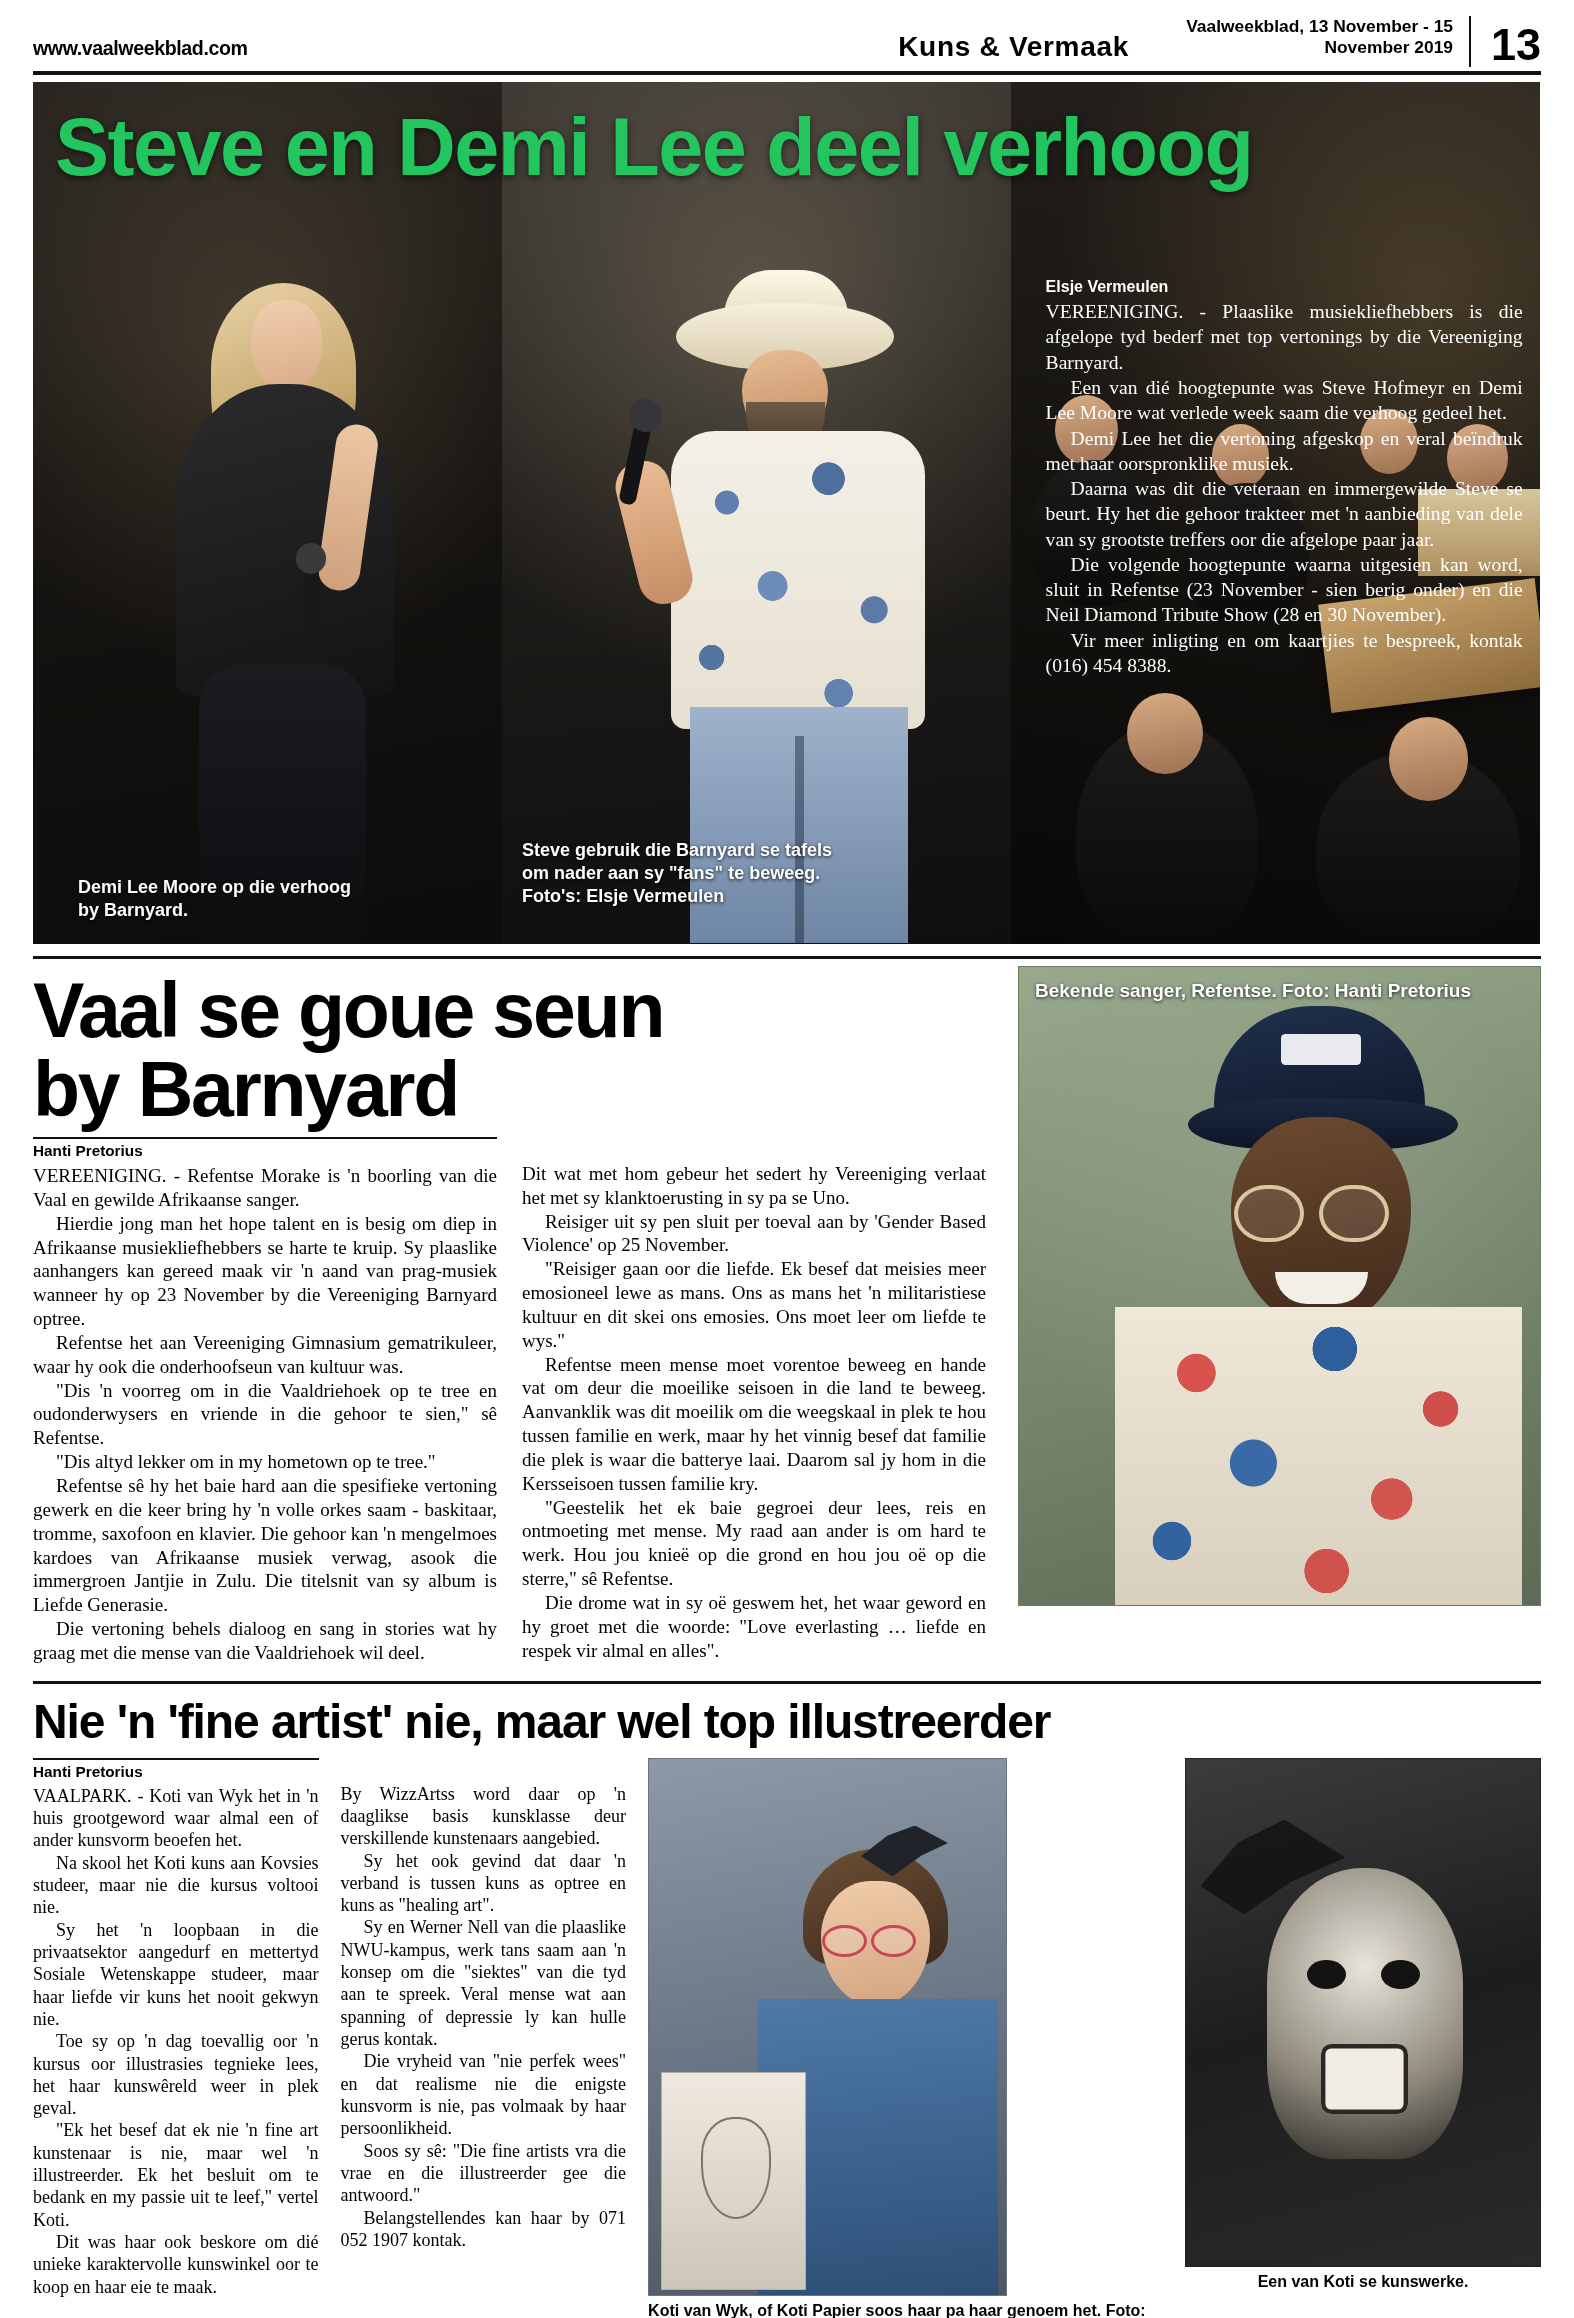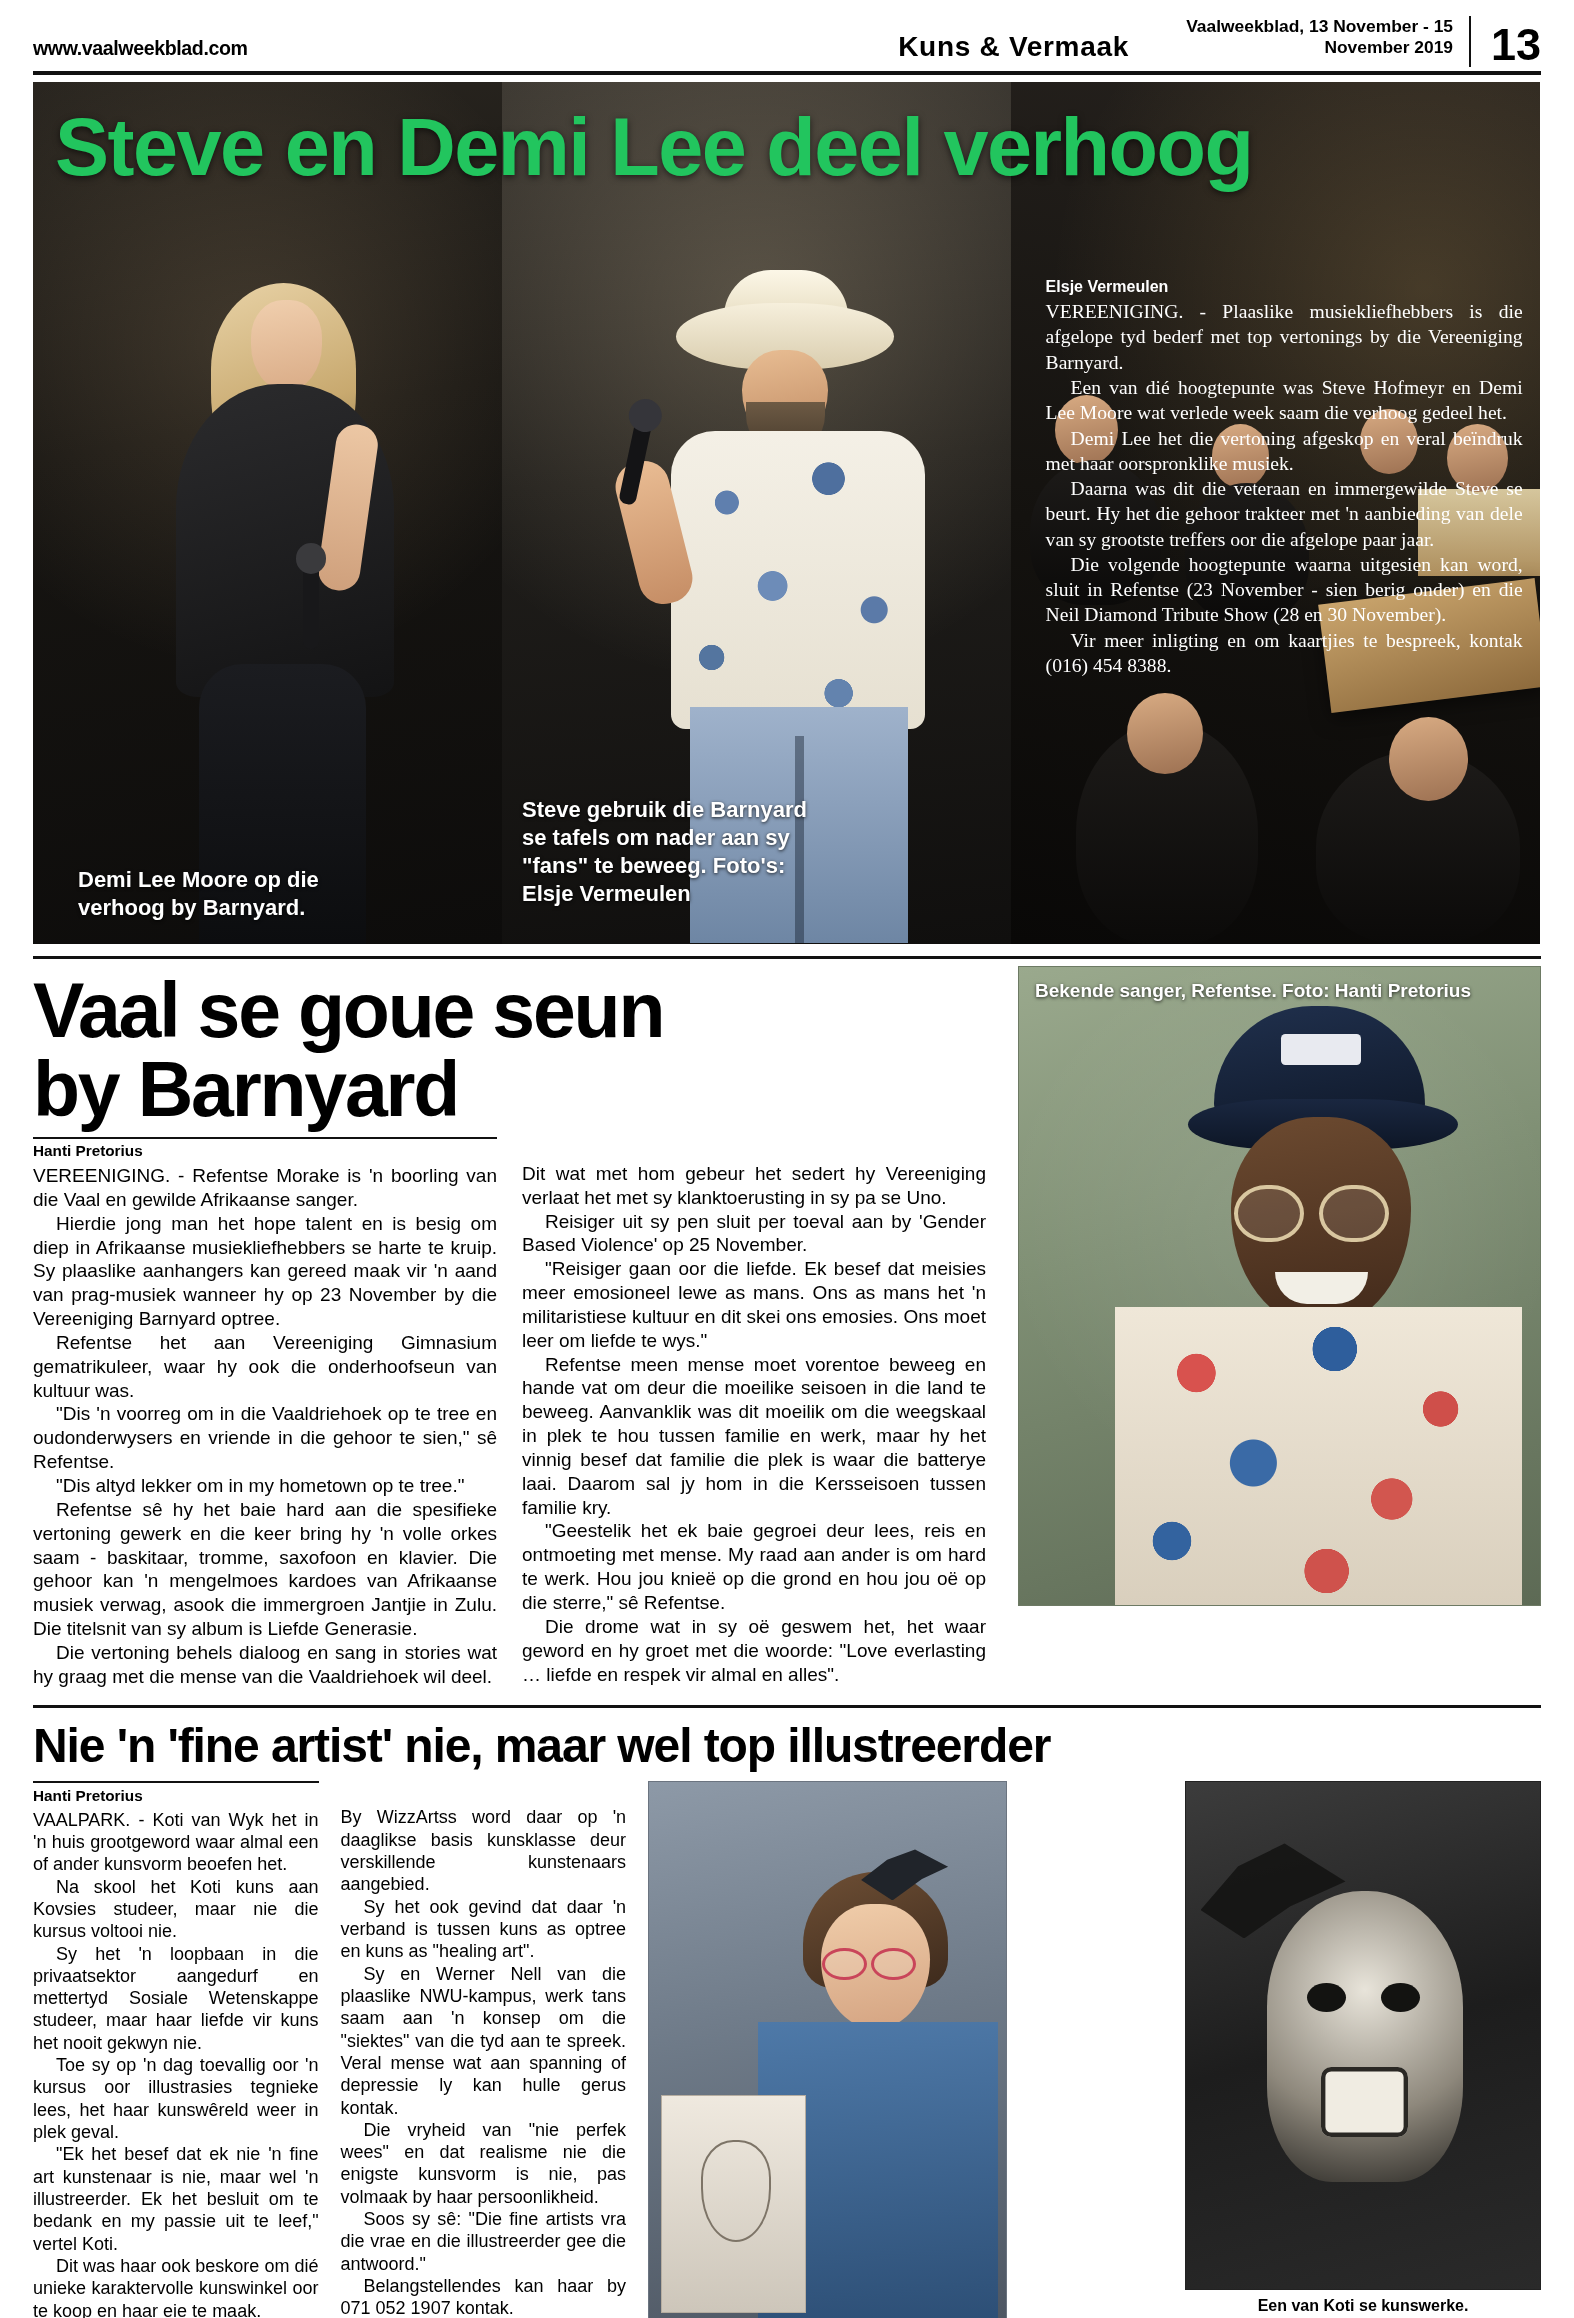--- a/index.html
+++ b/index.html
@@ -168,21 +168,21 @@
     box-shadow:0 5.8px 19px rgba(0,0,0,.5);
   }
   .cr-glow {
     position:absolute; left:407px; top:407px; width:122px; height:87px;
     background:linear-gradient(180deg,#f4e3b4,#c7a36a); opacity:.85;
   }
 
   .cap-overlay {
     position:absolute; z-index:7; color:#fff;
     font-family:"Liberation Sans", sans-serif;
-    font-weight:bold; font-size:22px; line-height:1.28;
+    font-weight:bold; font-size:18px; line-height:1.28;
     text-shadow:0 0.7px 3.6px rgba(0,0,0,.85);
   }
   .cap-demi { left:45px; bottom:22px; width:276px; }
   .cap-steve { left:489px; bottom:36px; width:313px; }
 
   .art1-text {
     position:absolute; right:17.4px; top:196px; width:477px; z-index:8;
     color:#fff;
   }
   .art1-text .byline {
@@ -204,21 +204,21 @@
     letter-spacing:-2.2px; margin:11.6px 0 4.4px 0; width:952px;
   }
   .art2-cols { display:flex; gap:25px; margin-top:8.7px; }
   .col { width:464px; }
   .byline-sm {
     font-family:"Liberation Sans", sans-serif; font-weight:bold;
     font-size:15.3px; border-top:2.2px solid #111; padding-top:3.6px; margin-bottom:3.6px;
   }
   .body p {
     margin:0; font-size:19px; line-height:1.255; text-align:justify; text-indent:23px;
-    font-family:Liberation Sans, sans-serif;
+    font-family:Liberation Serif, serif;
   }
   .body p.first { text-indent:0; }
 
   .art2-photo {
     position:absolute; right:0; top:10.2px; width:523px; height:640px;
     background:
       radial-gradient(circle at 50% 40%, rgba(255,255,255,.10), rgba(0,0,0,0) 60%),
       linear-gradient(165deg,#9aa98d 0%,#7f8f74 40%,#5d6a55 100%);
     overflow:hidden; border:0.7px solid #6d7a64;
   }

